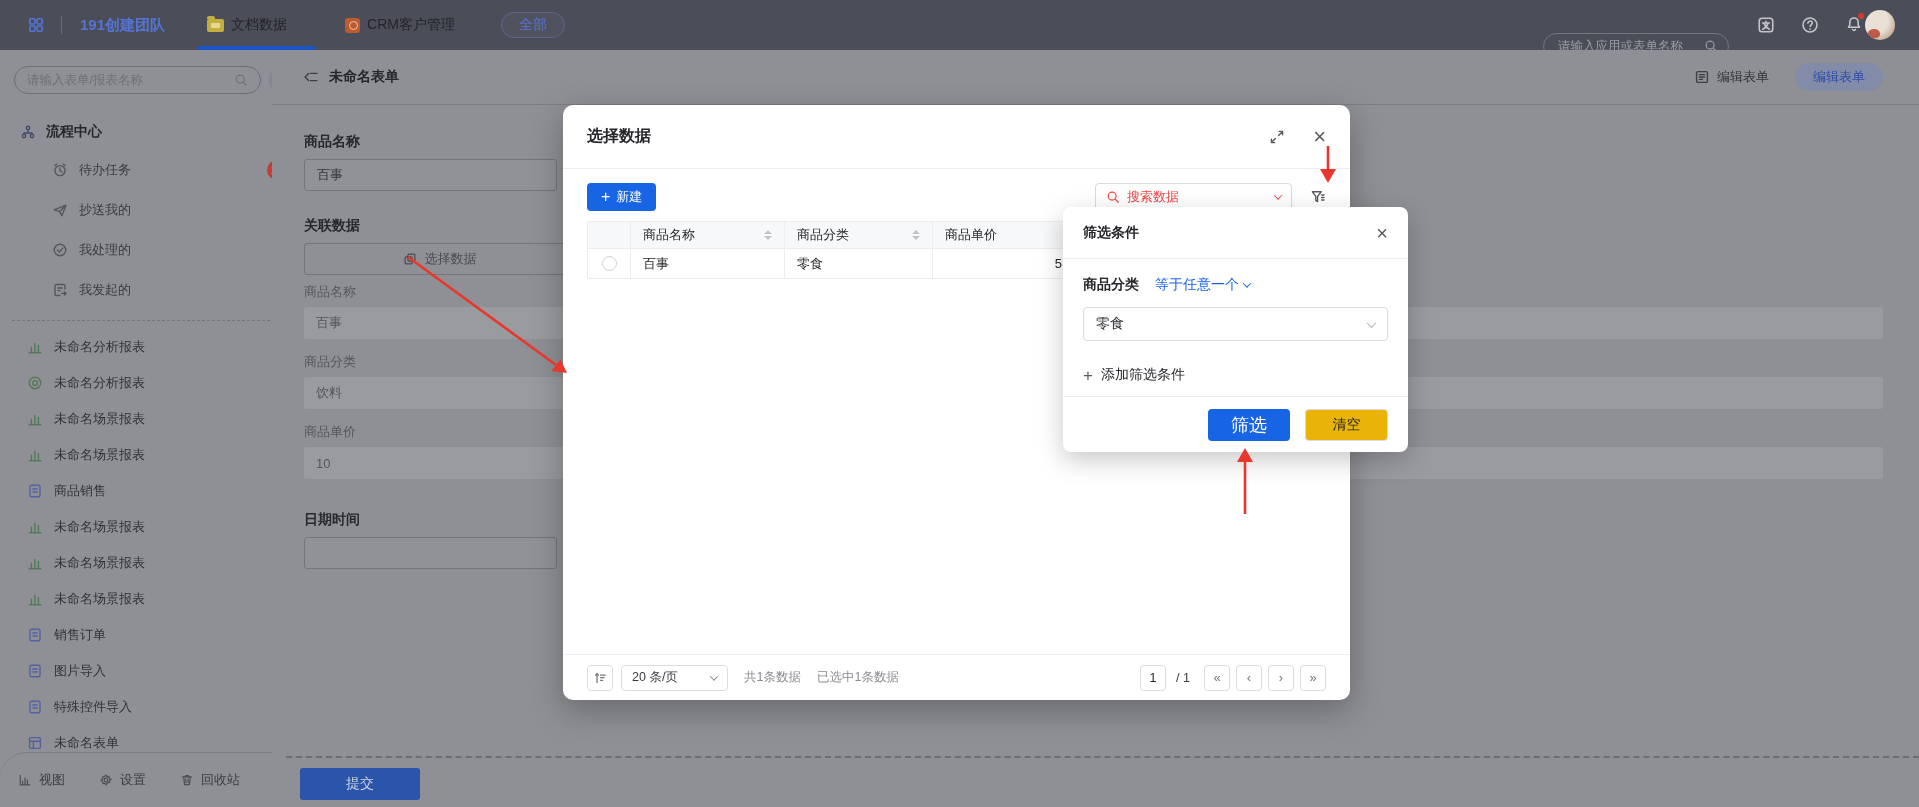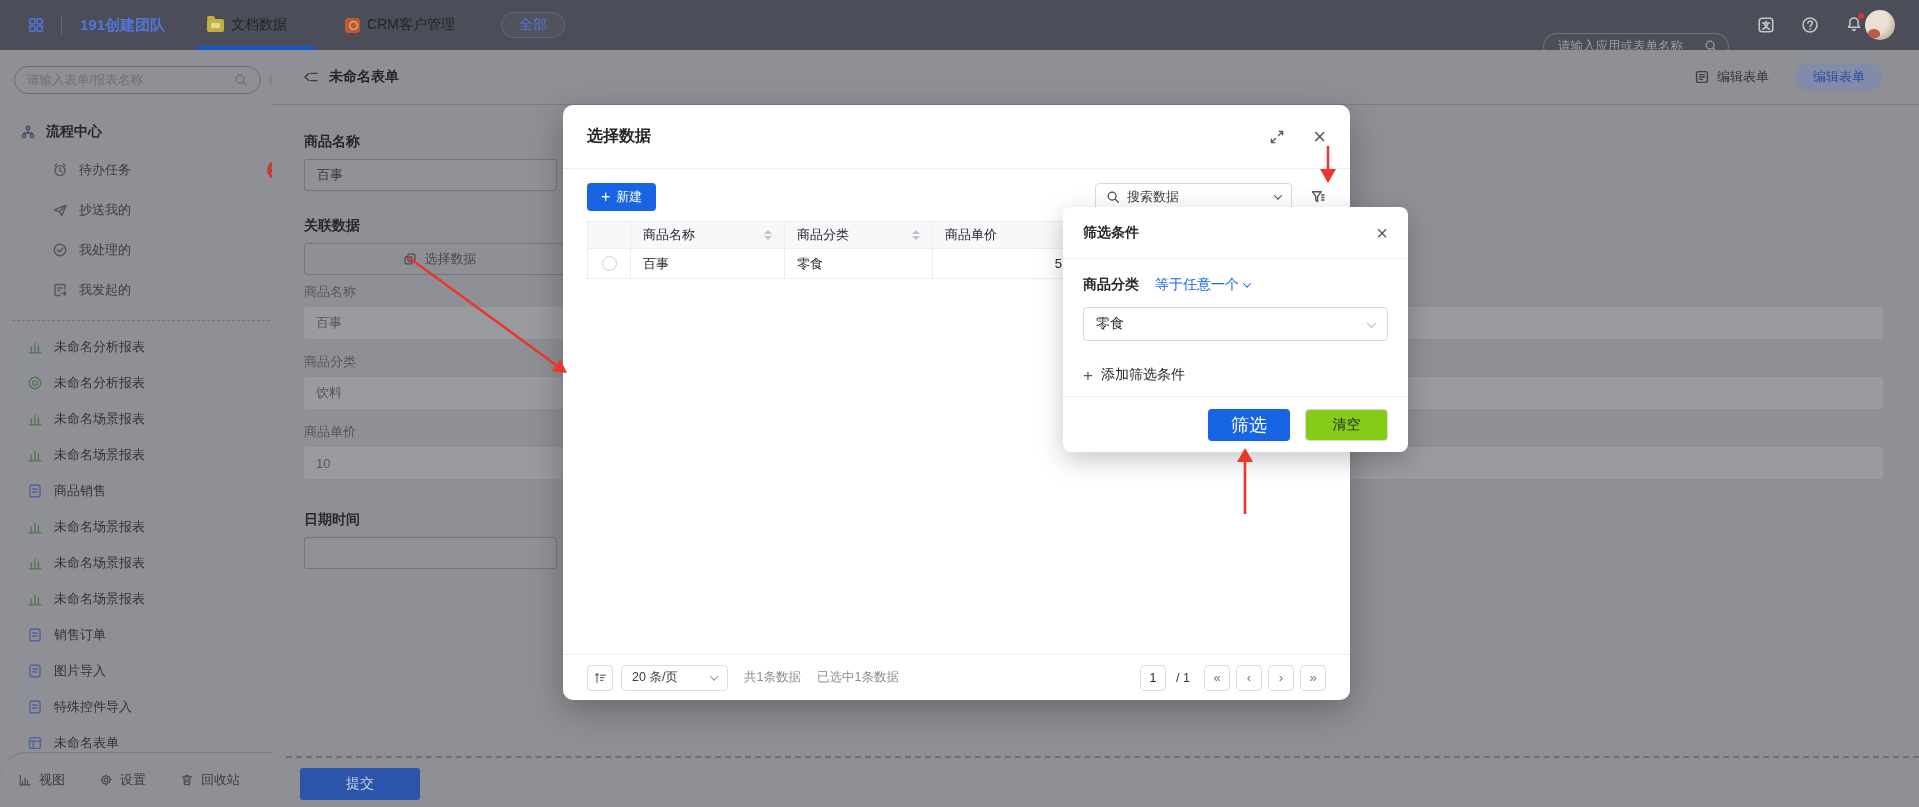--- a/index.html
+++ b/index.html
@@ -80,21 +80,21 @@
 
   
   .modal { position:absolute; left:563px; top:105px; width:787px; height:595px; background:#ffffff; border-radius:10px; box-shadow:0 10px 34px rgba(0,0,0,.28); z-index:40; }
   .m-header { height:64px; display:flex; align-items:center; padding:0 24px; border-bottom:1px solid #eceef2; }
   .m-title { font-size:16px; font-weight:bold; color:#26262b; }
   .m-hicons { margin-left:auto; display:flex; align-items:center; gap:28px; color:#595a5f; }
   .m-close { font-size:22px; line-height:1; color:#595a5f; }
   .m-toolbar { display:flex; align-items:center; padding:14px 24px 0 24px; }
   .btn-new { height:28px; padding:0 14px; background:#1765e5; color:#ffffff; border:none; border-radius:4px; font-size:13px; display:flex; align-items:center; gap:6px; }
   .btn-new .plus { font-size:16px; line-height:1; }
-  .m-search { margin-left:auto; width:197px; height:28px; border:1px solid #d9dadf; border-radius:4px; display:flex; align-items:center; padding:0 10px; gap:7px; color:#404040; }
+  .m-search { margin-left:auto; width:197px; height:28px; border:1px solid #d9dadf; border-radius:4px; display:flex; align-items:center; padding:0 10px; gap:7px; color:#ef4444; }
   .m-search .ph { flex:1; font-size:13px; }
   .m-search .chev { width:6px; height:6px; }
   .m-funnel { margin-left:18px; color:#595a5f; }
   .dtable { margin:10px 24px 0 24px; border:1px solid #ebedf1; }
   .dt-row { display:flex; }
   .dt-head { background:#f7f8fa; height:26px; }
   .dt-body { height:30px; border-top:1px solid #ebedf1; }
   .dt-cell { display:flex; align-items:center; padding:0 12px; font-size:13px; color:#26262b; border-right:1px solid #ebedf1; }
   .dt-cell:last-child { border-right:none; }
   .c0 { width:43px; justify-content:center; }
@@ -124,21 +124,21 @@
   .p-cond { display:flex; align-items:center; gap:16px; }
   .p-field { font-size:14px; font-weight:bold; color:#26262b; }
   .p-op { font-size:14px; color:#1765e5; display:flex; align-items:center; gap:5px; }
   .p-op .chev { width:6px; height:6px; }
   .p-select { margin-top:13px; height:34px; border:1px solid #d9dadf; border-radius:4px; display:flex; align-items:center; padding:0 12px; font-size:14px; color:#26262b; }
   .p-select .chev { margin-left:auto; width:7px; height:7px; color:#b0b1b6; }
   .p-add { margin-top:25px; display:flex; align-items:center; gap:8px; font-size:14px; color:#26262b; }
   .p-add .plus { font-size:17px; color:#595a5f; line-height:1; }
   .p-footer { position:absolute; left:0; right:0; bottom:0; height:56px; border-top:1px solid #eceef2; display:flex; align-items:center; justify-content:flex-end; gap:15px; padding:0 20px; }
   .btn-apply { width:82px; height:32px; background:#1765e5; color:#fff; border:none; border-radius:4px; font-size:18px; display:flex; align-items:center; justify-content:center; }
-  .btn-clear { width:83px; height:32px; background:#84cc16; color:#26262b; border:1px solid #d9dadf; border-radius:4px; font-size:14px; display:flex; align-items:center; justify-content:center; }
+  .btn-clear { width:83px; height:32px; background:#eab308; color:#26262b; border:1px solid #d9dadf; border-radius:4px; font-size:14px; display:flex; align-items:center; justify-content:center; }
 
   .arrows { position:absolute; left:0; top:0; width:1919px; height:807px; z-index:60; pointer-events:none; }
 </style>
 </head>
 <body>
 
 <div class="screen">
 
   <header class="navbar">
     <i class="ic ic18 nav-grid">

